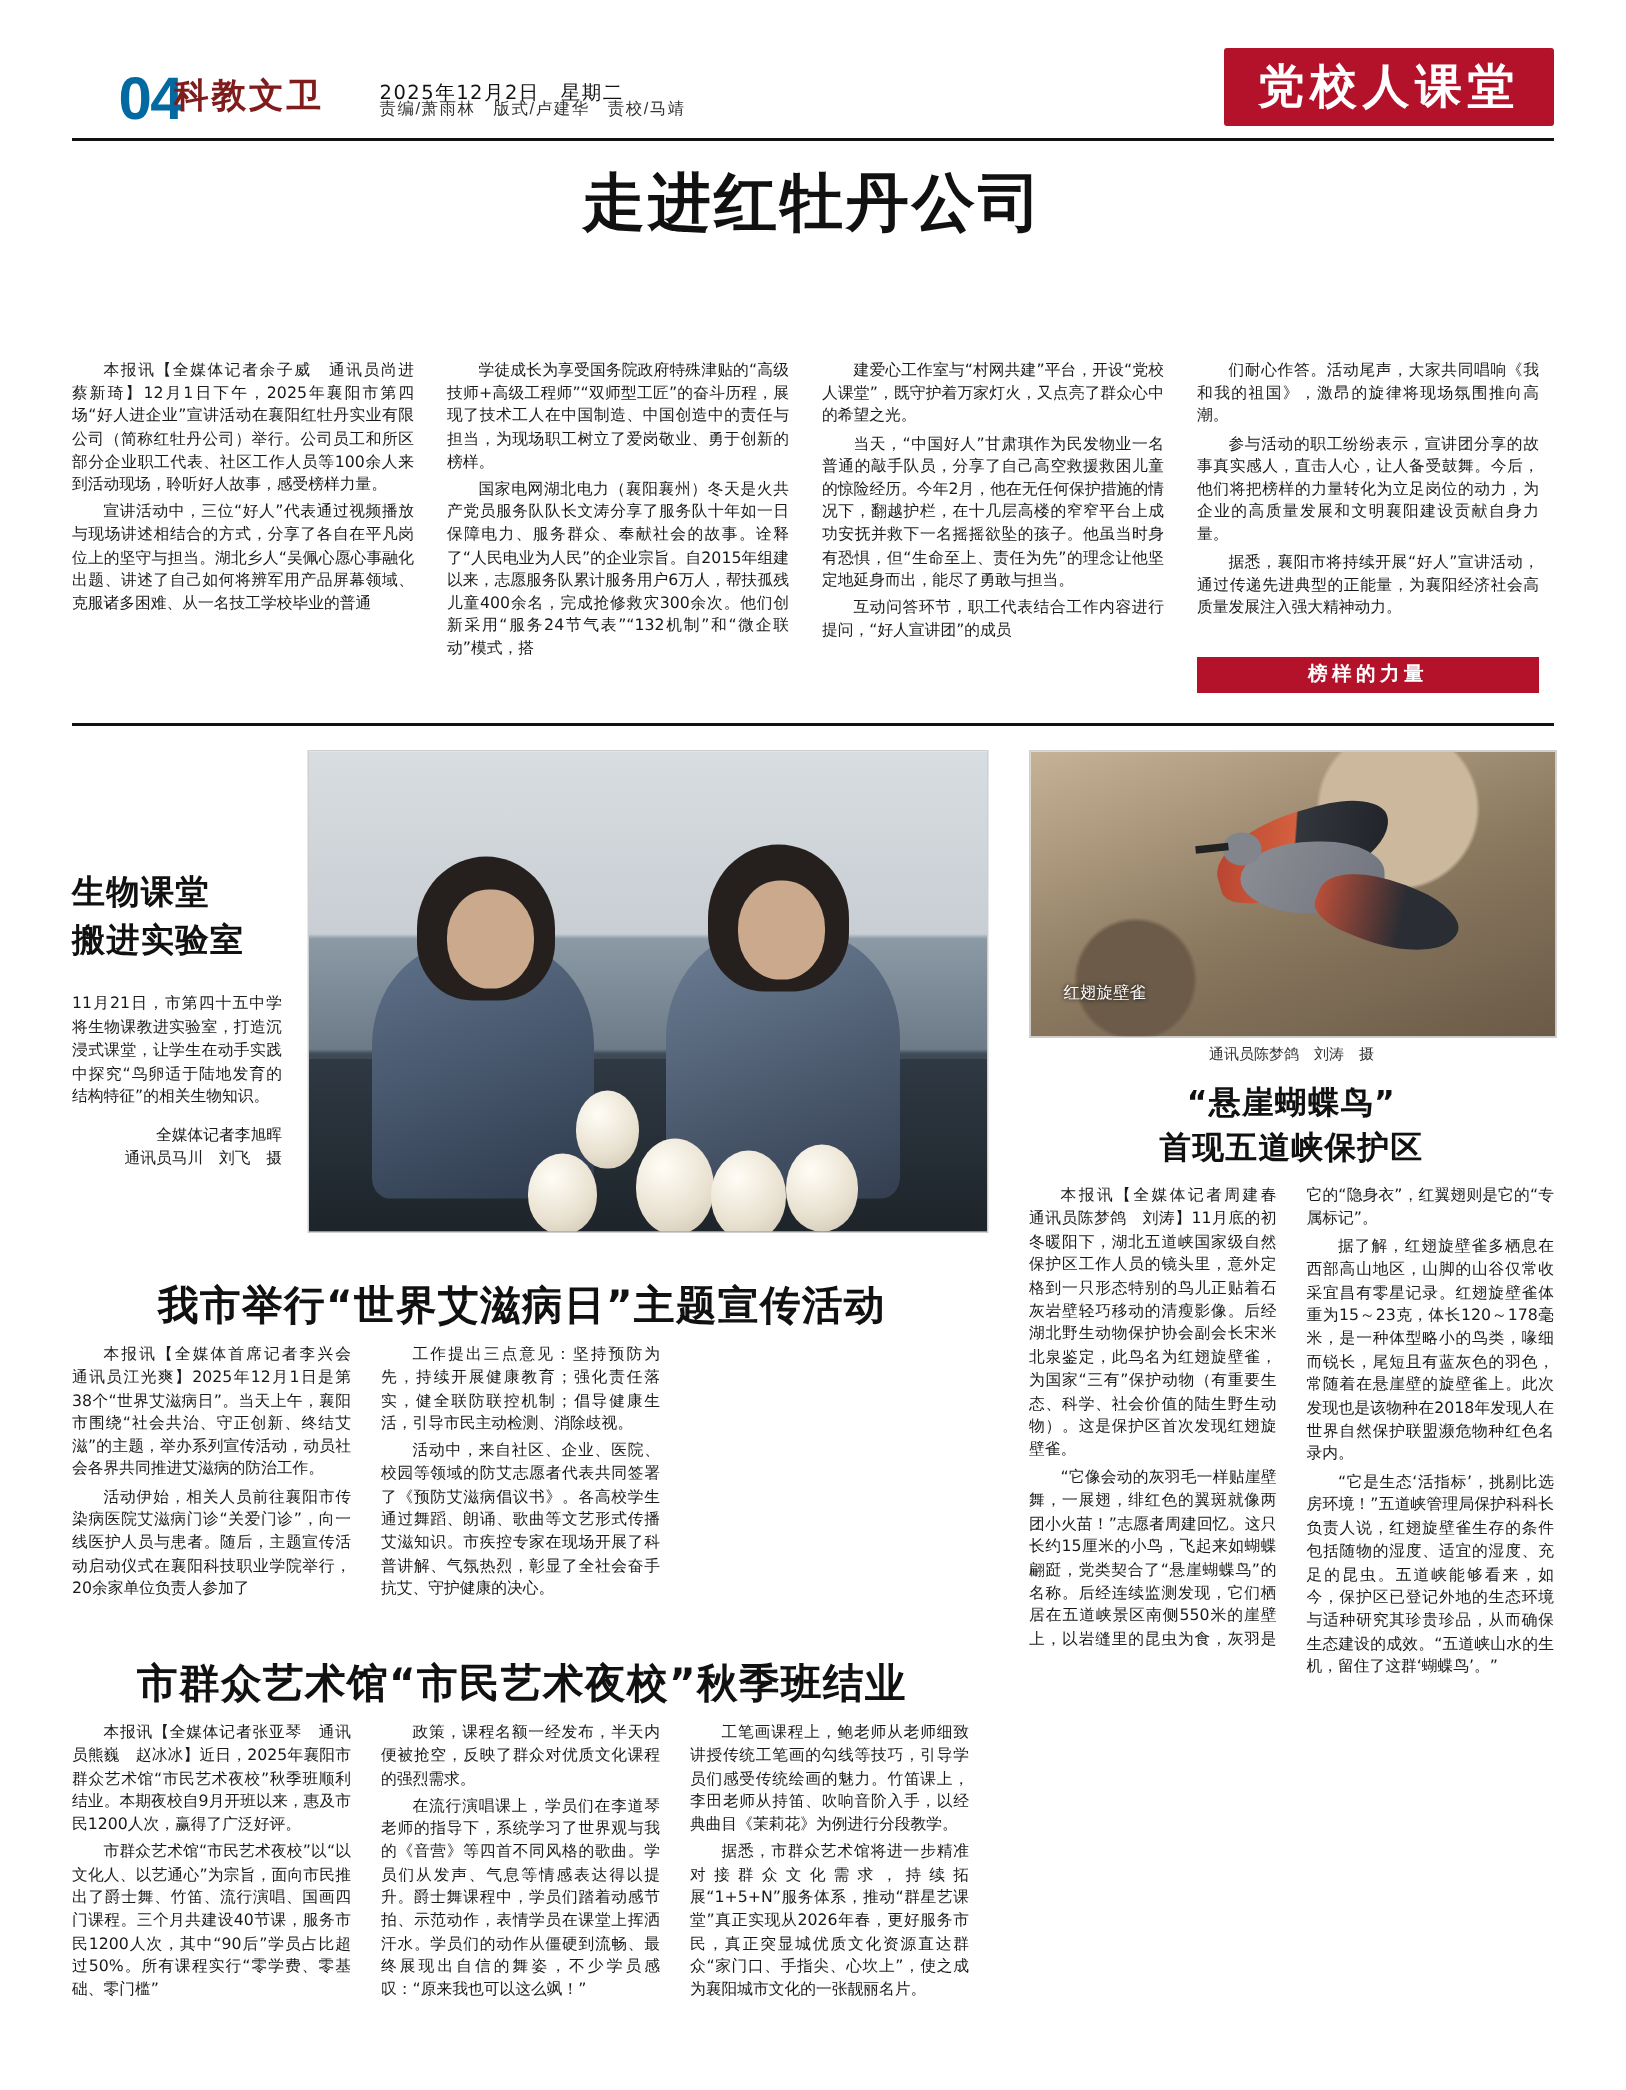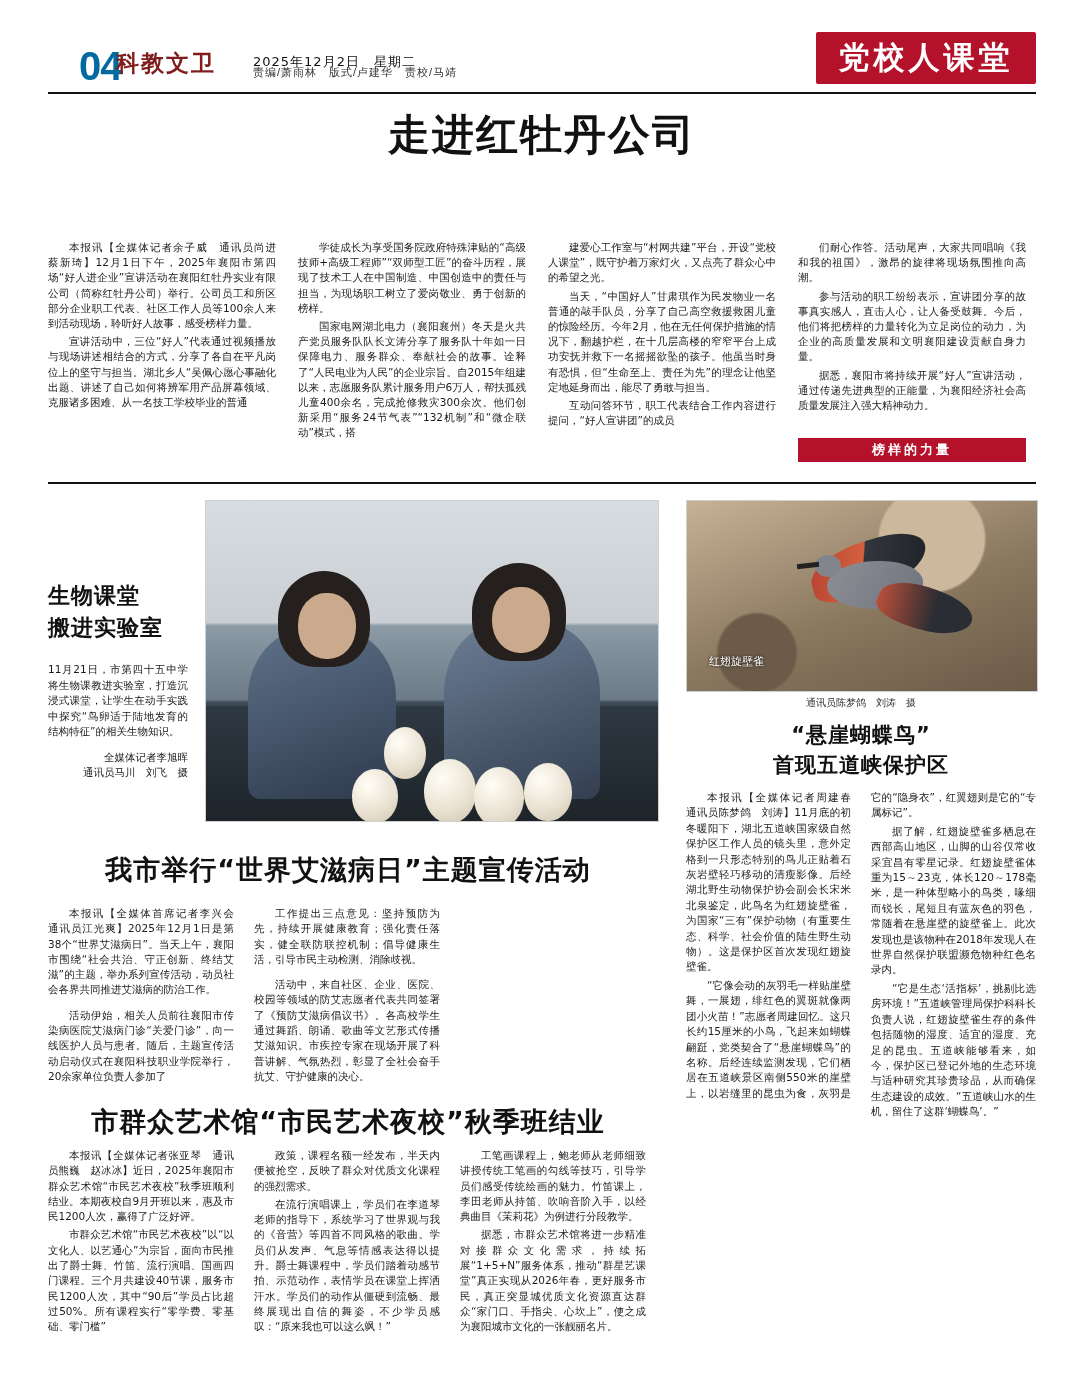--- a/index.html
+++ b/index.html
@@ -83,21 +83,21 @@
   .right-body{margin-top:10px;font-family:"DejaVu Sans",sans-serif;font-size:10.5px;line-height:15.4px;
      text-align:justify;color:#1a1a1a;column-count:2;column-gap:20px;}
   .right-body p{margin:0 0 3px 0;text-indent:2em;}
 
   
   .art2-head{position:absolute;left:48px;top:852px;width:600px;text-align:center;
     font-family:"DejaVu Sans",sans-serif;font-weight:bold;font-size:27px;letter-spacing:1px;color:#111;}
   .art2-body{position:absolute;left:48px;top:896px;width:600px;height:190px;
     display:flex;gap:20px;font-family:"DejaVu Sans",sans-serif;font-size:10.5px;line-height:15.3px;color:#1a1a1a;}
   .art2-body .col{width:186px;text-align:justify;}
-  .art2-body .col p{margin:10px 0 3px 0;text-indent:2em;}
+  .art2-body .col p{margin:0 0 3px 0;text-indent:2em;}
 
   
   .art3-head{position:absolute;left:48px;top:1104px;width:600px;text-align:center;
     font-family:"DejaVu Sans",sans-serif;font-weight:bold;font-size:27px;letter-spacing:1px;color:#111;}
   .art3-body{position:absolute;left:48px;top:1148px;width:600px;height:210px;
     display:flex;gap:20px;font-family:"DejaVu Sans",sans-serif;font-size:10.5px;line-height:15.3px;color:#1a1a1a;}
   .art3-body .col{width:186px;text-align:justify;}
   .art3-body .col p{margin:0 0 3px 0;text-indent:2em;}
 </style>
 </head>

